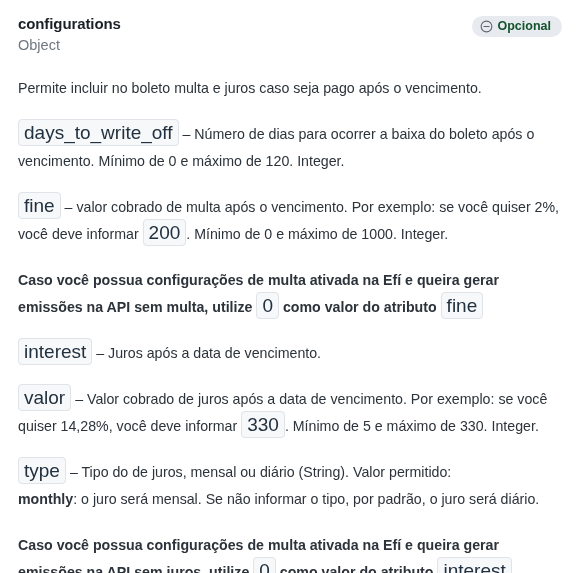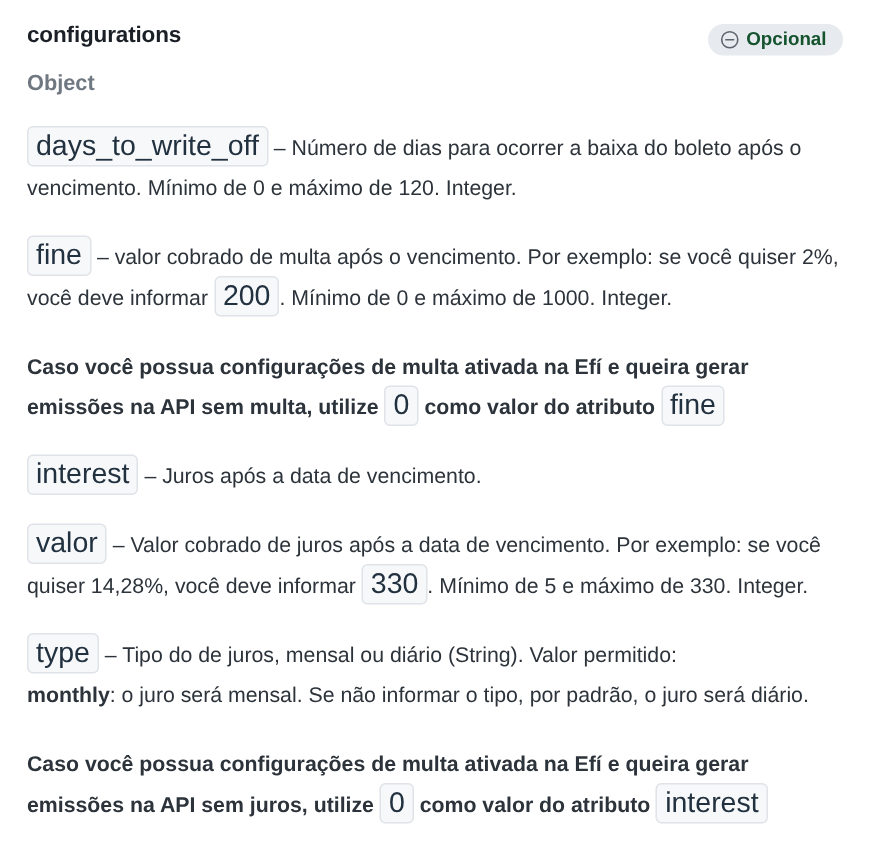--- a/index.html
+++ b/index.html
@@ -31,22 +31,21 @@
     font-size: 15px;
     font-weight: bold;
     color: #1b2026;
     line-height: 20px;
     letter-spacing: -0.1px;
   }
   .prop-type {
     font-size: 14.5px;
     color: #6f7780;
     line-height: 21px;
-    margin-top: 12px;
-    font-weight: bold;
+    margin-top: 1px;
   }
   .badge {
     display: inline-flex;
     align-items: center;
     gap: 5px;
     background: #e7eaee;
     border-radius: 11px;
     padding: 3px 11px 3px 8px;
     font-size: 12.5px;
     font-weight: bold;
@@ -96,20 +95,21 @@
       <span>
         <svg width="13" height="13" viewBox="0 0 16 16" aria-hidden="true">
           <circle cx="8" cy="8" r="6.6" fill="none" stroke="#5d646d" stroke-width="1.3"></circle>
           <line x1="4.8" y1="8" x2="11.2" y2="8" stroke="#5d646d" stroke-width="1.3" stroke-linecap="round"></line>
         </svg>
       </span>
       <span>Opcional</span>
     </span>
   </div>
 
+  <p class="para">Permite incluir no boleto multa e juros caso seja pago após o vencimento.</p>
 
   <p class="para">
     <code>days_to_write_off</code>
     <span>– Número de dias para ocorrer a baixa do boleto após o vencimento. Mínimo de 0 e máximo de 120. Integer.</span>
   </p>
 
   <p class="para">
     <code>fine</code>
     <span>– valor cobrado de multa após o vencimento. Por exemplo: se você quiser 2%, você deve informar</span>
     <code>200</code><span>. Mínimo de 0 e máximo de 1000. Integer.</span>

